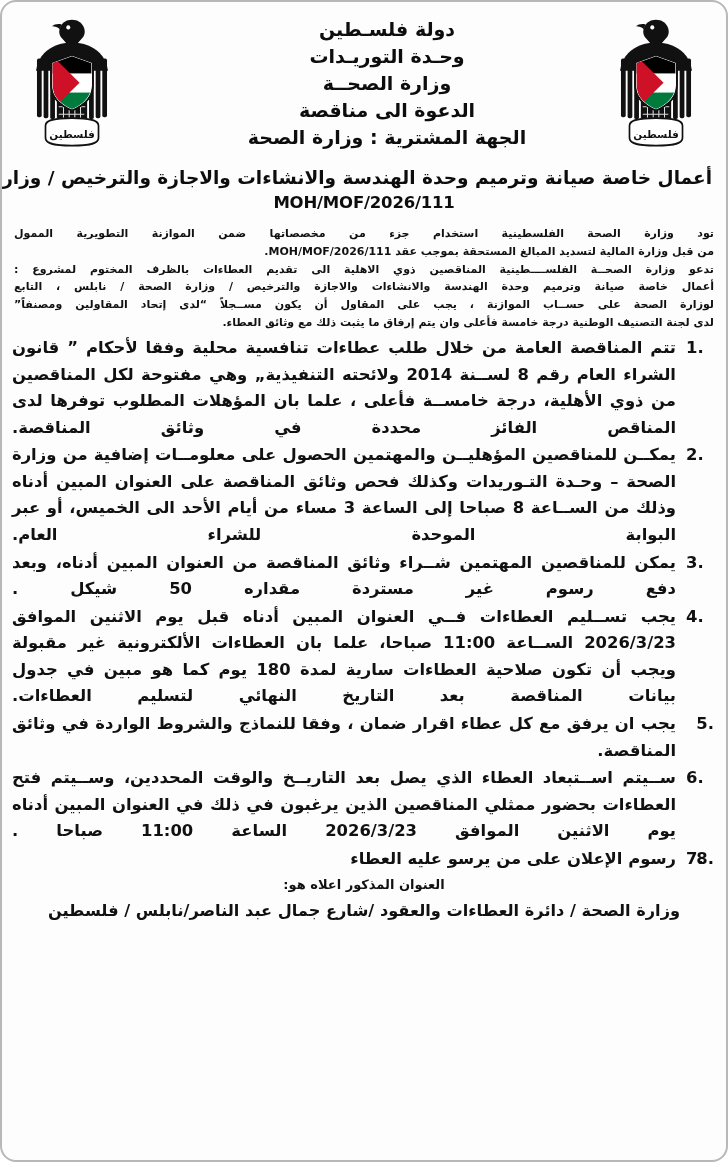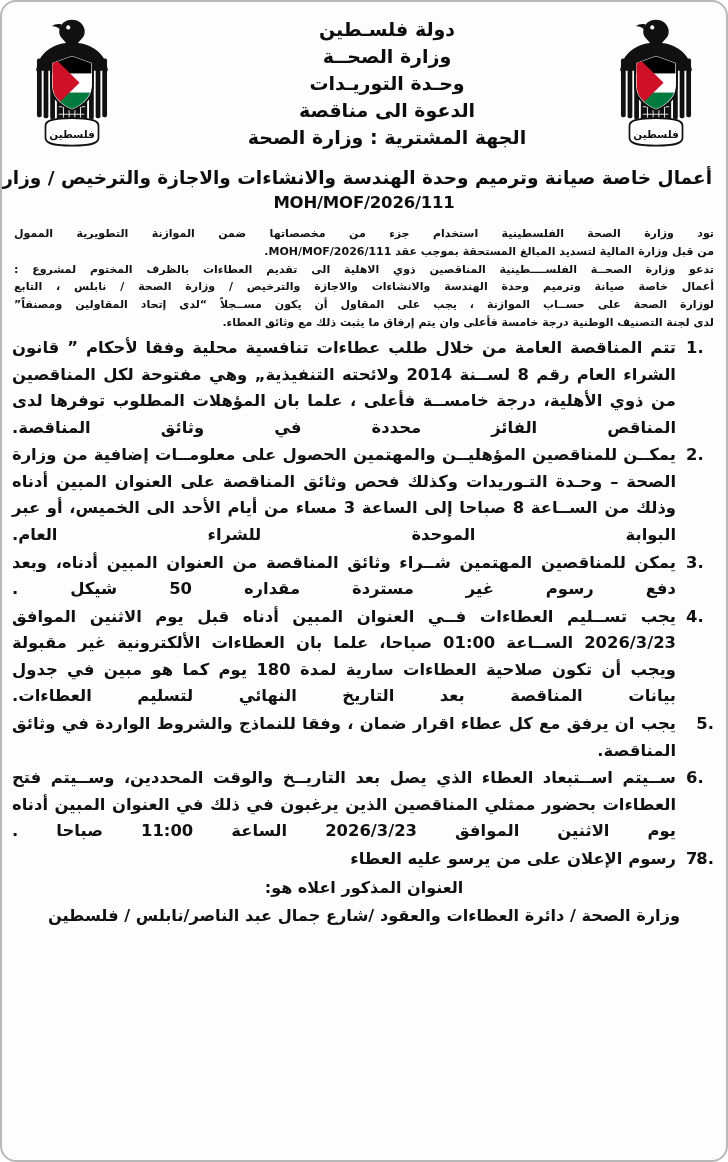--- a/index.html
+++ b/index.html
@@ -142,21 +142,21 @@
   }
   ol.clauses > li.short { text-align-last: right; }
 
   
   .address-block {
     margin-top: 2px;
     text-align: center;
     flex: none;
   }
   .addr-head {
-    font-size: 16px;
+    font-size: 13px;
     font-weight: bold;
     color: #111;
     line-height: 1.6;
     text-align: center;
   }
   .addr-line {
     font-size: 16.2px;
     font-weight: bold;
     color: #111;
     line-height: 1.62;
@@ -214,22 +214,22 @@
             <path d="M50 43 L72 51 L72 75 C72 88 62 97 50 102 C38 97 28 88 28 75 L28 51 Z" fill="none" stroke="#111" stroke-width="1.6"></path>
 
             <path d="M22 118 C22 113 28 110 50 110 C72 110 78 113 78 118 L78 131 C78 136 72 139 50 139 C28 139 22 136 22 131 Z" fill="#ffffff" stroke="#111" stroke-width="1.8"></path>
             <text x="50" y="131" font-family="DejaVu Sans, sans-serif" font-size="11" font-weight="bold" fill="#111" text-anchor="middle">فلسطين</text>
           </g>
         </svg>
       </div>
 
       <div class="header-lines">
         <div>دولة فلسـطين</div>
+        <div>وحـدة التوريـدات</div>
         <div>وزارة الصحــة</div>
-        <div>وحـدة التوريـدات</div>
         <div>الدعوة الى مناقصة</div>
         <div>الجهة المشترية : وزارة الصحة</div>
       </div>
 
       <div class="emblem right">
         <svg viewBox="0 0 100 150" xmlns="http://www.w3.org/2000/svg">
           <g>
             <path d="M50 6 C44 6 40 9 38 13 C36 17 36 21 38 24 L44 31 L50 33 L56 31 L62 24 C64 21 64 17 62 13 C60 9 56 6 50 6 Z" fill="#111"></path>
             <path d="M39 11 C35 10 31 11 29 13 C32 13 35 14 37 16 Z" fill="#111"></path>
             <path d="M46 12 a2.2 2.2 0 1 0 0.1 0" fill="#fff"></path>
@@ -293,21 +293,21 @@
         <li>
           <span class="num">2.</span>
           <span>يمكــن للمناقصين المؤهليــن والمهتمين الحصول على معلومــات إضافية من وزارة الصحة – وحـدة التـوريدات  وكذلك فحص وثائق المناقصة على العنوان المبين أدناه وذلك من الســاعة 8 صباحا إلى الساعة 3 مساء من أيام الأحد الى الخميس، أو عبر البوابة الموحدة للشراء العام.</span>
         </li>
         <li>
           <span class="num">3.</span>
           <span>يمكن للمناقصين المهتمين شــراء وثائق المناقصة من العنوان المبين أدناه، وبعد دفع رسوم غير مستردة مقداره 50 شيكل .</span>
         </li>
         <li>
           <span class="num">4.</span>
-          <span>يجب تســليم العطاءات فــي العنوان المبين أدناه قبل  يوم الاثنين الموافق 2026/3/23 الســاعة 01:00 صباحا، علما بان العطاءات الألكترونية غير مقبولة ويجب أن تكون صلاحية العطاءات سارية لمدة 180 يوم كما هو مبين في جدول بيانات المناقصة بعد التاريخ النهائي لتسليم العطاءات.</span>
+          <span>يجب تســليم العطاءات فــي العنوان المبين أدناه قبل  يوم الاثنين الموافق 2026/3/23 الســاعة 11:00 صباحا، علما بان العطاءات الألكترونية غير مقبولة ويجب أن تكون صلاحية العطاءات سارية لمدة 180 يوم كما هو مبين في جدول بيانات المناقصة بعد التاريخ النهائي لتسليم العطاءات.</span>
         </li>
         <li class="short">
           <span class="num">5.</span>
           <span>يجب ان يرفق مع كل عطاء اقرار ضمان ، وفقا للنماذج والشروط الواردة في وثائق المناقصة.</span>
         </li>
         <li>
           <span class="num">6.</span>
           <span>ســيتم اســتبعاد العطاء الذي يصل بعد التاريــخ والوقت المحددين، وســيتم فتح العطاءات بحضور ممثلي المناقصين الذين يرغبون في ذلك في العنوان المبين أدناه يوم الاثنين الموافق 2026/3/23 الساعة 11:00 صباحا .</span>
         </li>
         <li>

